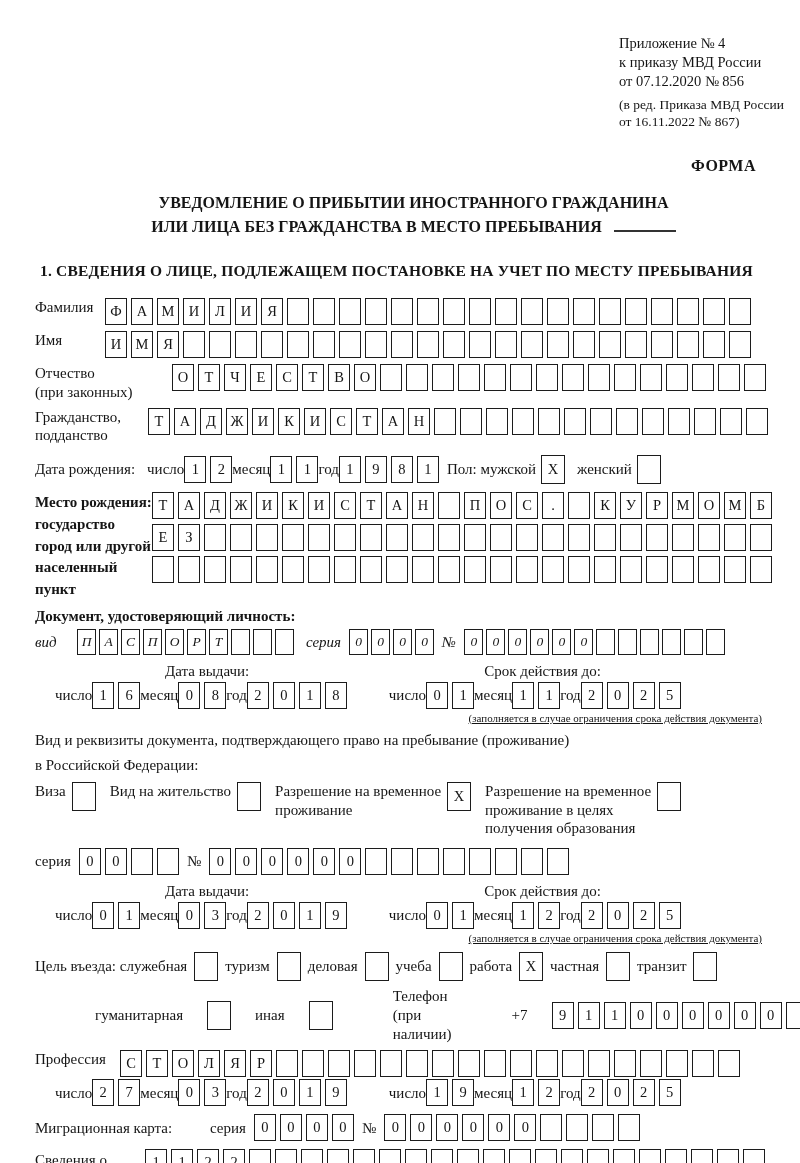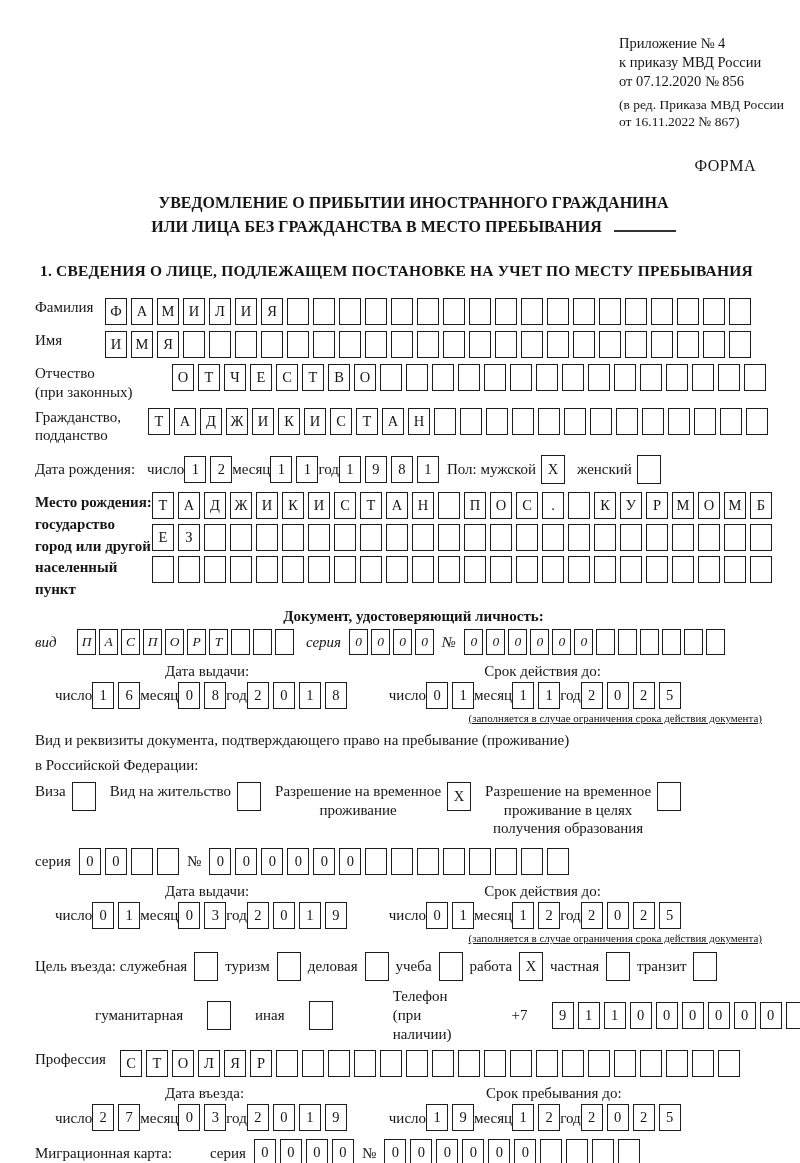--- a/index.html
+++ b/index.html
@@ -1,25 +1,25 @@
 <!DOCTYPE html>
 <html><head>
 <meta charset="utf-8">
 <style>
   html,body{margin:0;padding:0;background:#fff;}
   body{width:800px;height:1163px;font-family:"Liberation Serif","DejaVu Serif",serif;color:#151515;}
   .page{box-sizing:border-box;width:800px;height:1163px;padding:34px 8px 0 35px;overflow:hidden;}
   .lbl{font-size:15px;line-height:1.25;}
   .pre{white-space:pre-line;}
   .b{font-weight:bold;}
-  .center{text-align:center;}
+  .center{text-align:left;}
   
   .appendix{margin-left:584px;font-size:14.5px;line-height:1.3;}
   .appendix .sub{font-size:13.5px;margin-top:5px;line-height:1.3;}
-  .forma{margin-top:26px;text-align:right;padding-right:36px;font-weight:normal;font-size:16px;letter-spacing:.5px;}
+  .forma{margin-top:26px;text-align:right;padding-right:36px;font-weight:bold;font-size:16px;letter-spacing:.5px;}
   .title{margin-top:16px;text-align:center;font-weight:bold;font-size:16px;line-height:1.55;}
   .uline{display:inline-block;width:62px;border-bottom:2px solid #333;margin-left:12px;vertical-align:baseline;}
   .section-h{margin-top:22px;font-weight:bold;font-size:15.5px;letter-spacing:.2px;margin-left:5px;}
   
   .row{display:flex;align-items:flex-start;margin-top:6px;}
   .cells{display:inline-flex;gap:4px;flex:none;}
   .cell{display:inline-flex;align-items:center;justify-content:center;box-sizing:border-box;
         width:22px;height:27px;border:1.6px solid #1c1c1c;font-size:14.5px;flex:none;background:#fff;}
   .sm{gap:3px;}
   .sm .cell{width:19px;height:26px;font-size:13.5px;}
@@ -591,24 +591,20 @@
         <span class="cell"></span>
         <span class="cell"></span>
         <span class="cell"></span>
         <span class="cell"></span>
         <span class="cell"></span>
         <span class="cell"></span>
         <span class="cell"></span>
       </span>
   </div>
 
-  <div class="dates-h">
-    <span style="margin-left:130px;">Дата въезда:</span>
-    <span style="margin-left:242px;">Срок пребывания до:</span>
-  </div>
 
   <div class="row" style="align-items:center;margin-top:2px;">
     <span class="dg" style="margin-left:20px;">
       <span class="lbl">число</span>
       <span class="cells">
           <span class="cell">2</span>
           <span class="cell">7</span>
         </span>
       <span class="lbl">месяц</span>
       <span class="cells">

